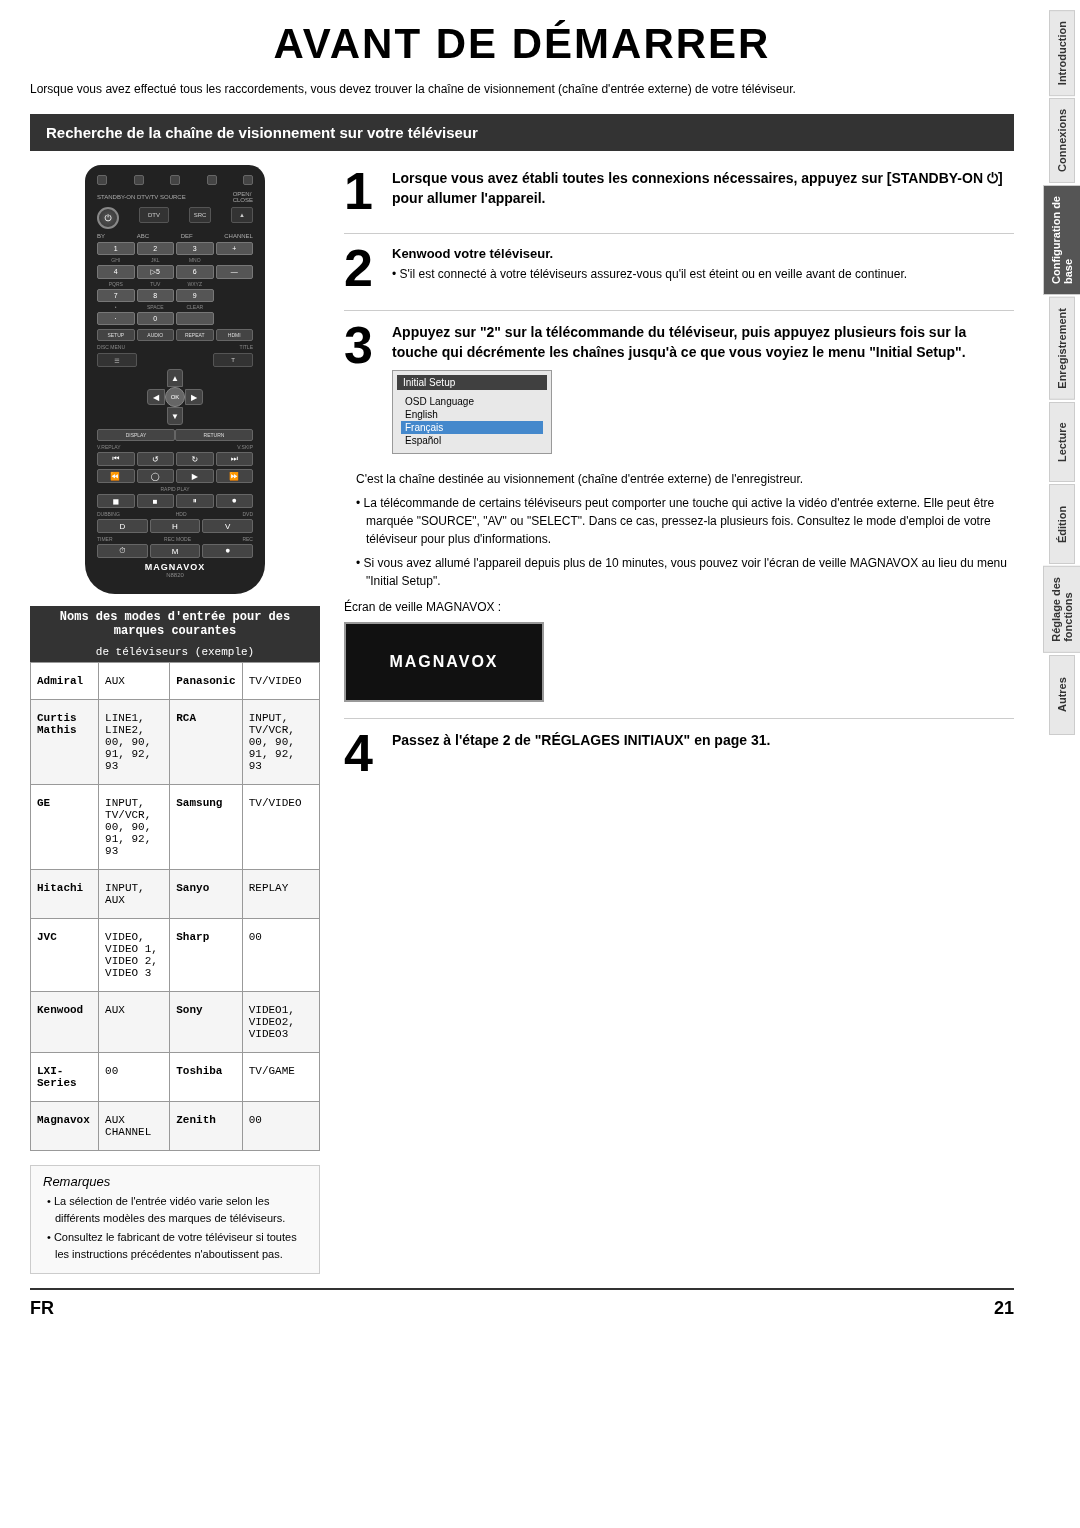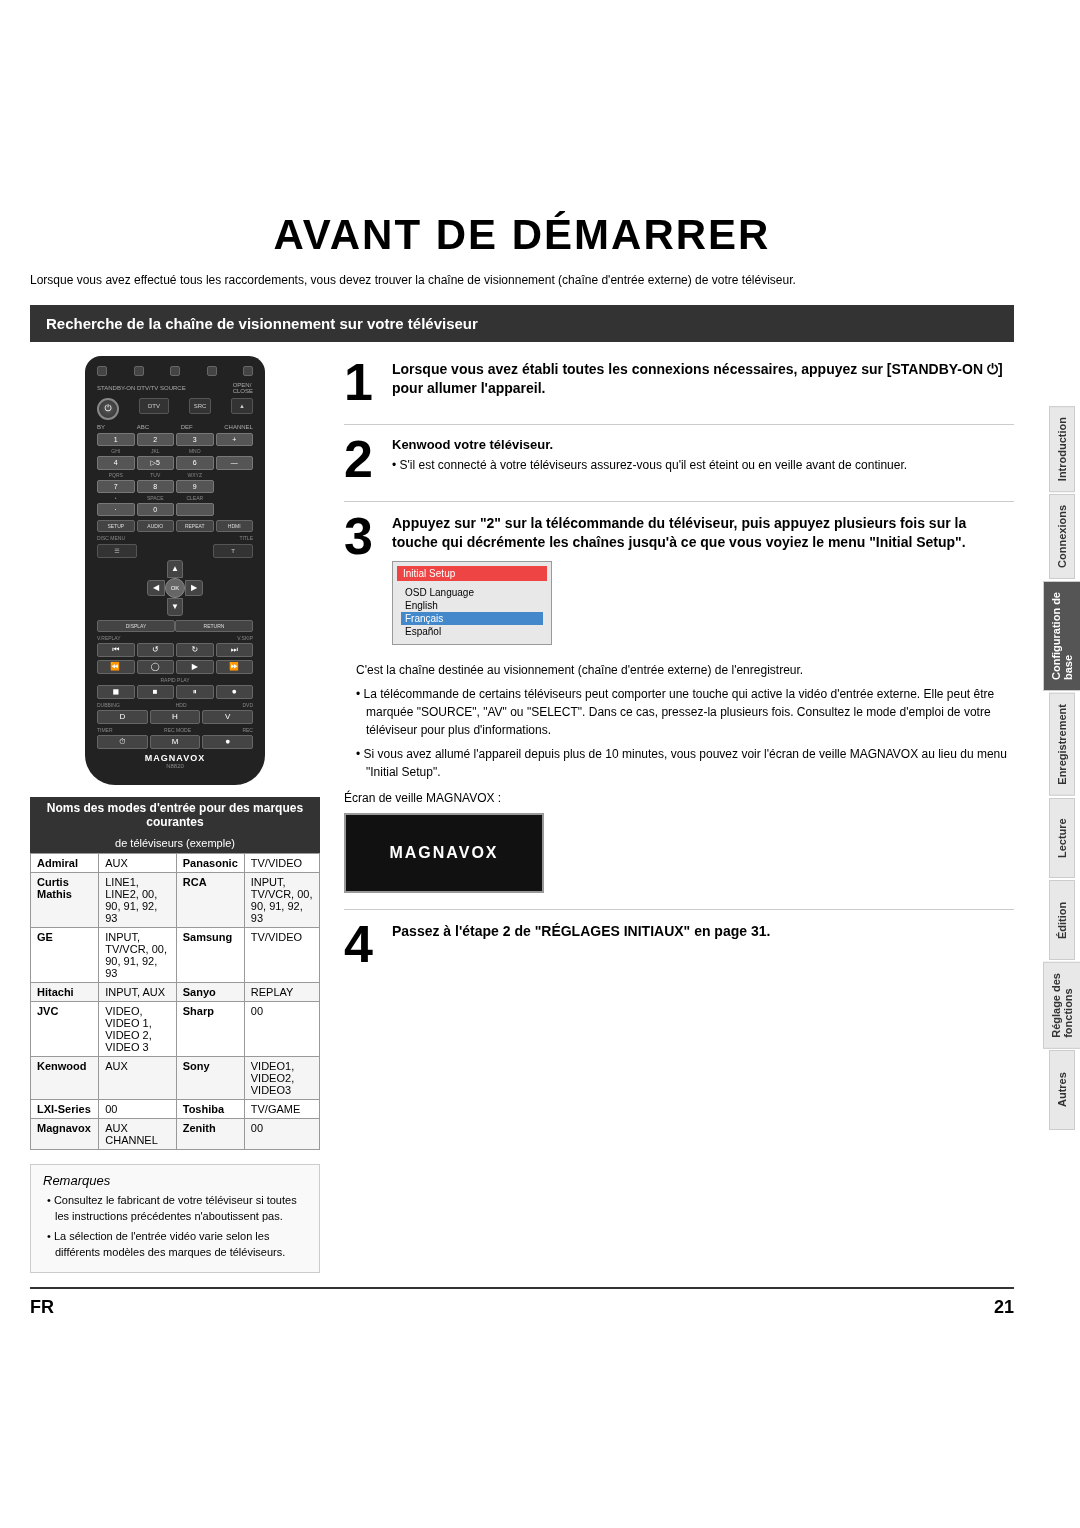--- a/index.html
+++ b/index.html
@@ -10,21 +10,20 @@
       font-family: Arial, Helvetica, sans-serif;
       font-size: 13px;
       color: #000;
       position: relative;
     }
 
     .page-container {
       display: flex;
       width: 1080px;
       min-height: 1528px;
-      align-items: center;
     }
 
     .main-content {
       flex: 1;
       padding: 20px 30px 20px 30px;
     }
 
     
     .sidebar-tabs {
       width: 36px;
@@ -304,21 +303,21 @@
 
     
     .tv-menu-box {
       border: 1px solid #999;
       width: 160px;
       margin-top: 8px;
       background: #e8e8e8;
       padding: 4px;
     }
     .tv-menu-title {
-      background: #ef4444;
+      background: #404040;
       color: #fff;
       font-size: 10px;
       padding: 2px 6px;
       margin-bottom: 3px;
     }
     .tv-menu-items {
       padding: 2px 4px;
     }
     .tv-menu-item {
       font-size: 10px;
@@ -344,37 +343,38 @@
       color: #fff;
       font-size: 16px;
       font-weight: bold;
       letter-spacing: 2px;
     }
 
     
     .table-section {
       margin-top: 12px;
       margin-bottom: 14px;
+      font-family: Liberation Mono, monospace;
     }
     .table-header {
       background: #333;
       color: #fff;
       text-align: center;
       padding: 4px 8px;
       font-size: 12px;
       font-weight: bold;
     }
     table.brand-table {
       width: 100%;
       border-collapse: collapse;
       font-size: 11px;
     }
     table.brand-table td {
       border: 1px solid #999;
-      padding: 3px 6px;
+      padding: 12px 6px;
       vertical-align: top;
     }
     table.brand-table tr:nth-child(even) td {
       background: #f5f5f5;
     }
 
     
     .notes-box {
       border: 1px solid #ccc;
       background: #f9f9f9;
@@ -630,22 +630,22 @@
                   <td style="font-weight: bold;">Zenith</td>
                   <td>00</td>
                 </tr>
               </tbody>
           </table>
         </div>
 
         <div class="notes-box">
           <div class="notes-title">Remarques</div>
           <div id="notes-items">
+              <p class="notes-text" style="padding-left: 12px; text-indent: -8px; margin-bottom: 3px;">• La sélection de l'entrée vidéo varie selon les différents modèles des marques de téléviseurs.</p>
               <p class="notes-text" style="padding-left: 12px; text-indent: -8px; margin-bottom: 3px;">• Consultez le fabricant de votre téléviseur si toutes les instructions précédentes n'aboutissent pas.</p>
-              <p class="notes-text" style="padding-left: 12px; text-indent: -8px; margin-bottom: 3px;">• La sélection de l'entrée vidéo varie selon les différents modèles des marques de téléviseurs.</p>
             </div>
         </div>
 
       </div>
 
       <div class="right-col">
 
         <div class="step-item">
           <div class="step-number">1</div>
           <div class="step-content">

